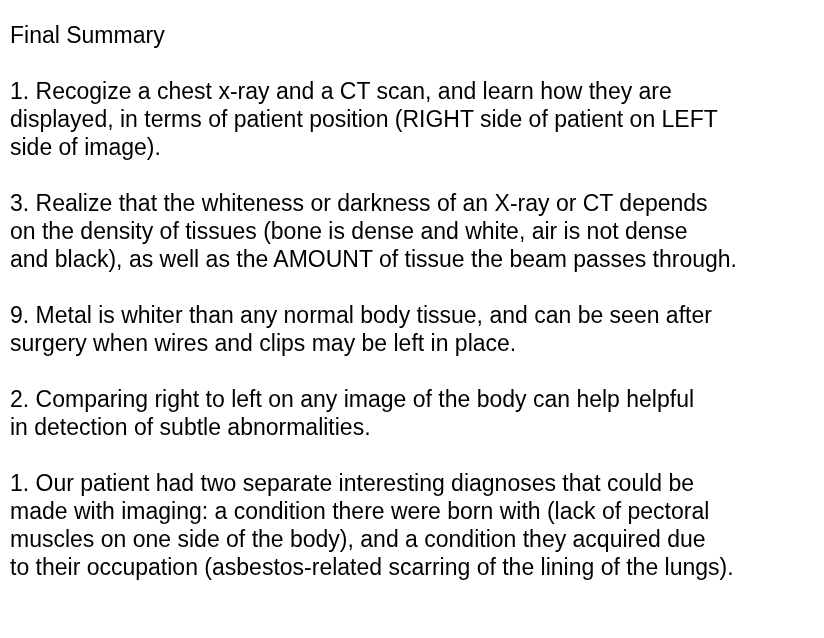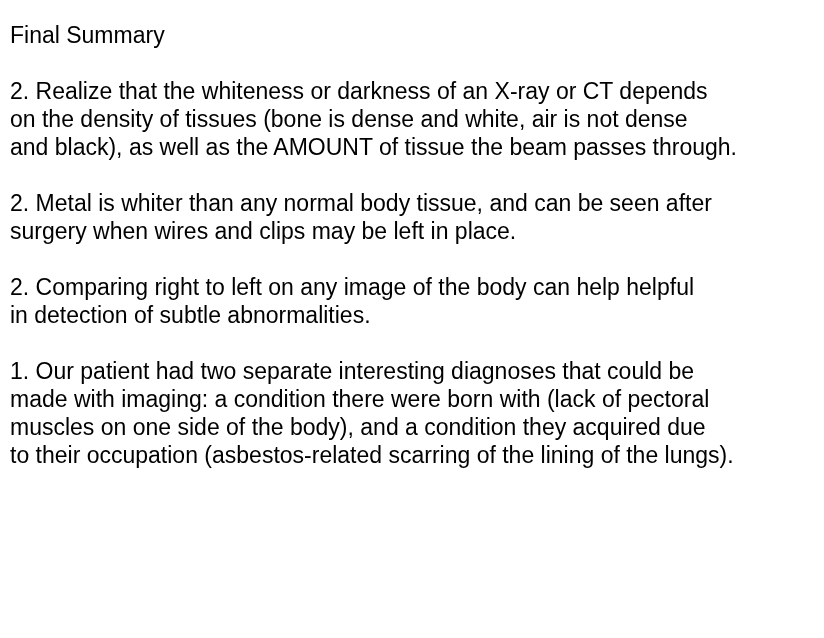--- a/index.html
+++ b/index.html
@@ -34,26 +34,29 @@
     margin: 0 0 28px 0;
     white-space: pre-line; 
   }
 </style>
 </head>
 <body>
 
 <div class="page">
   <h1 class="doc-title">Final Summary</h1>
 
+  <p class="doc-point">1. Recogize a chest x-ray and a CT scan, and learn how they are
+displayed, in terms of patient position (RIGHT side of patient on LEFT
+side of image).</p>
 
-  <p class="doc-point">2. Realize that the whiteness or darkness of an X-ray or CT depends
+  <p class="doc-point">3. Realize that the whiteness or darkness of an X-ray or CT depends
 on the density of tissues (bone is dense and white, air is not dense
 and black), as well as the AMOUNT of tissue the beam passes through.</p>
 
-  <p class="doc-point">2. Metal is whiter than any normal body tissue, and can be seen after
+  <p class="doc-point">9. Metal is whiter than any normal body tissue, and can be seen after
 surgery when wires and clips may be left in place.</p>
 
   <p class="doc-point">2. Comparing right to left on any image of the body can help helpful
 in detection of subtle abnormalities.</p>
 
   <p class="doc-point">1. Our patient had two separate interesting diagnoses that could be
 made with imaging: a condition there were born with (lack of pectoral
 muscles on one side of the body), and a condition they acquired due
 to their occupation (asbestos-related scarring of the lining of the lungs).</p>
 </div>

